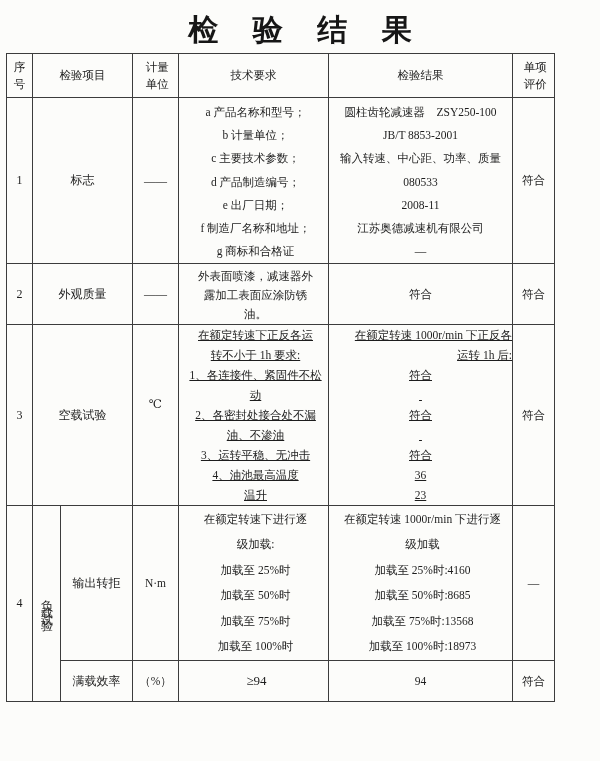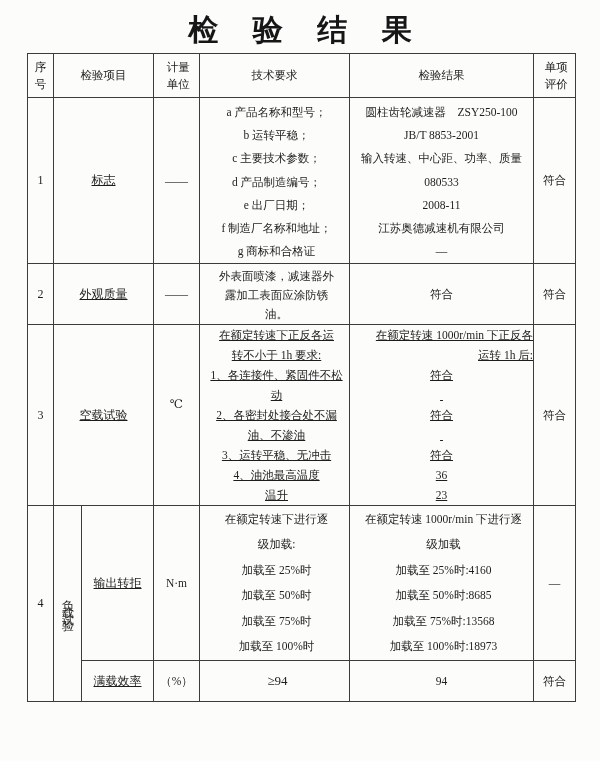--- a/index.html
+++ b/index.html
@@ -31,21 +31,21 @@
     justify-content:space-between;
     align-items:flex-end;
     width:556px;
     margin:24px auto 0 21px;
     font-size:14.5px;
     color:#222;
   }
   table.report{
     border-collapse:collapse;
     table-layout:fixed;
-    margin-left:27px;
+    margin-left:6px;
     margin-top:2px;
     width:548px;
     font-size:11.5px;
     color:#1d1d1d;
   }
   table.report td, table.report th{
     border:1px solid #3c3c3c;
     font-weight:normal;
     vertical-align:middle;
     text-align:center;
@@ -66,21 +66,21 @@
   .pad-t{padding-top:3px !important;}
   .unit-bottom{vertical-align:bottom;padding-bottom:22px !important;}
   .vert{
     writing-mode:vertical-rl;
     text-orientation:upright;
     margin:0 auto;
     letter-spacing:7px;
     font-size:12px;
   }
   .seq{font-size:12px;}
-  .item{font-size:12px;text-decoration:underline;}
+  .item{font-size:12px;}
   .dash{letter-spacing:0;}
   .req-single{text-align:left;padding-left:6px !important;font-size:13px;}
 </style>
 </head>
 <body>
 
 <div class="page">
 
   <h1 class="title">检 验 结 果</h1>
 
@@ -111,21 +111,21 @@
             <div class="hdr2">单项评价</div>
           </th>
     </tr>
 
     <tr style="height:166px">
       <td class="seq">1</td>
       <td colspan="2" class="item">标志</td>
       <td class="dash">——</td>
       <td class="lines lh-r1 ta-l pad-t">
             <div class="line">a 产品名称和型号；</div>
-            <div class="line">b 运转平稳；</div>
+            <div class="line">b 计量单位；</div>
             <div class="line">c 主要技术参数；</div>
             <div class="line">d 产品制造编号；</div>
             <div class="line">e 出厂日期；</div>
             <div class="line">f 制造厂名称和地址；</div>
             <div class="line">g 商标和合格证</div>
           </td>
       <td class="lines lh-r1 pad-t">
             <div class="line">圆柱齿轮减速器　ZSY250-100</div>
             <div class="line">JB/T 8853-2001</div>
             <div class="line">输入转速、中心距、功率、质量</div>

